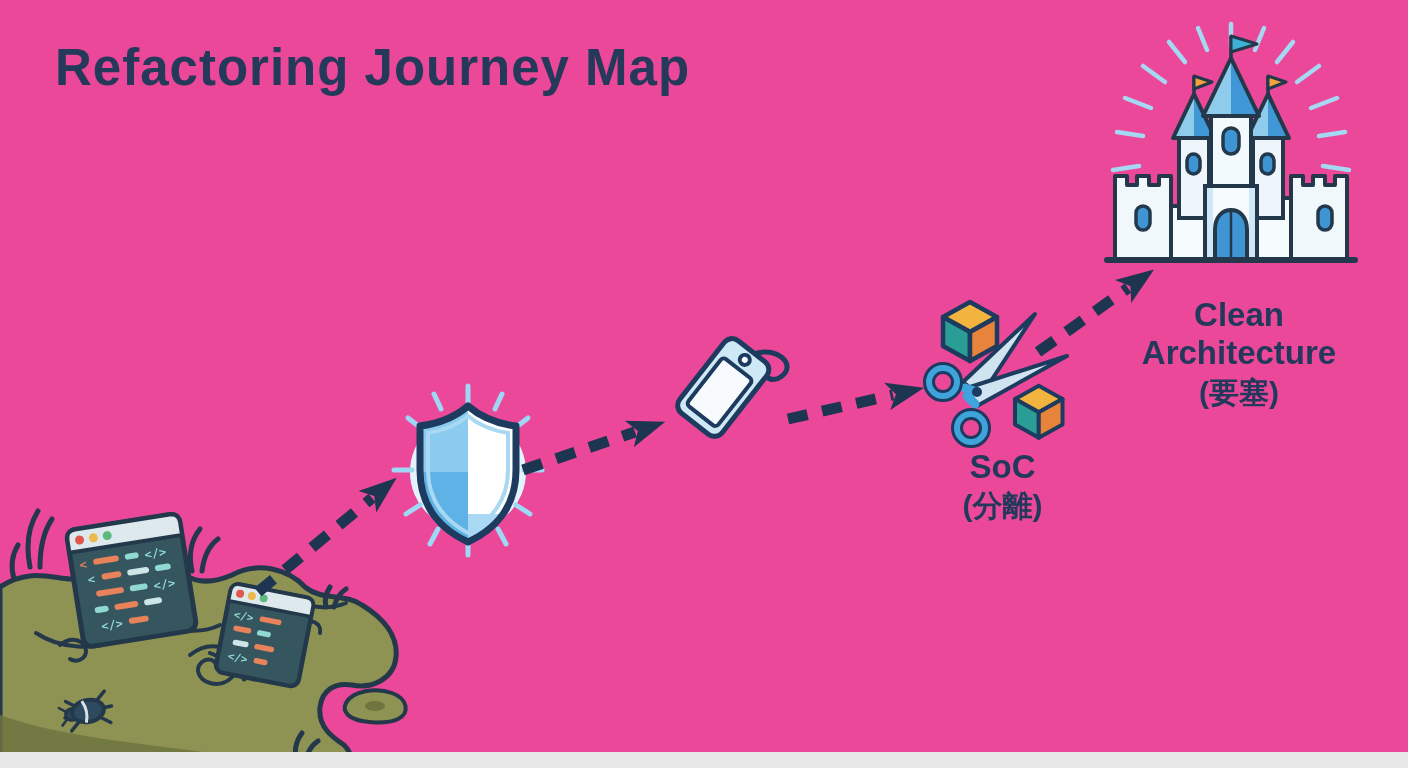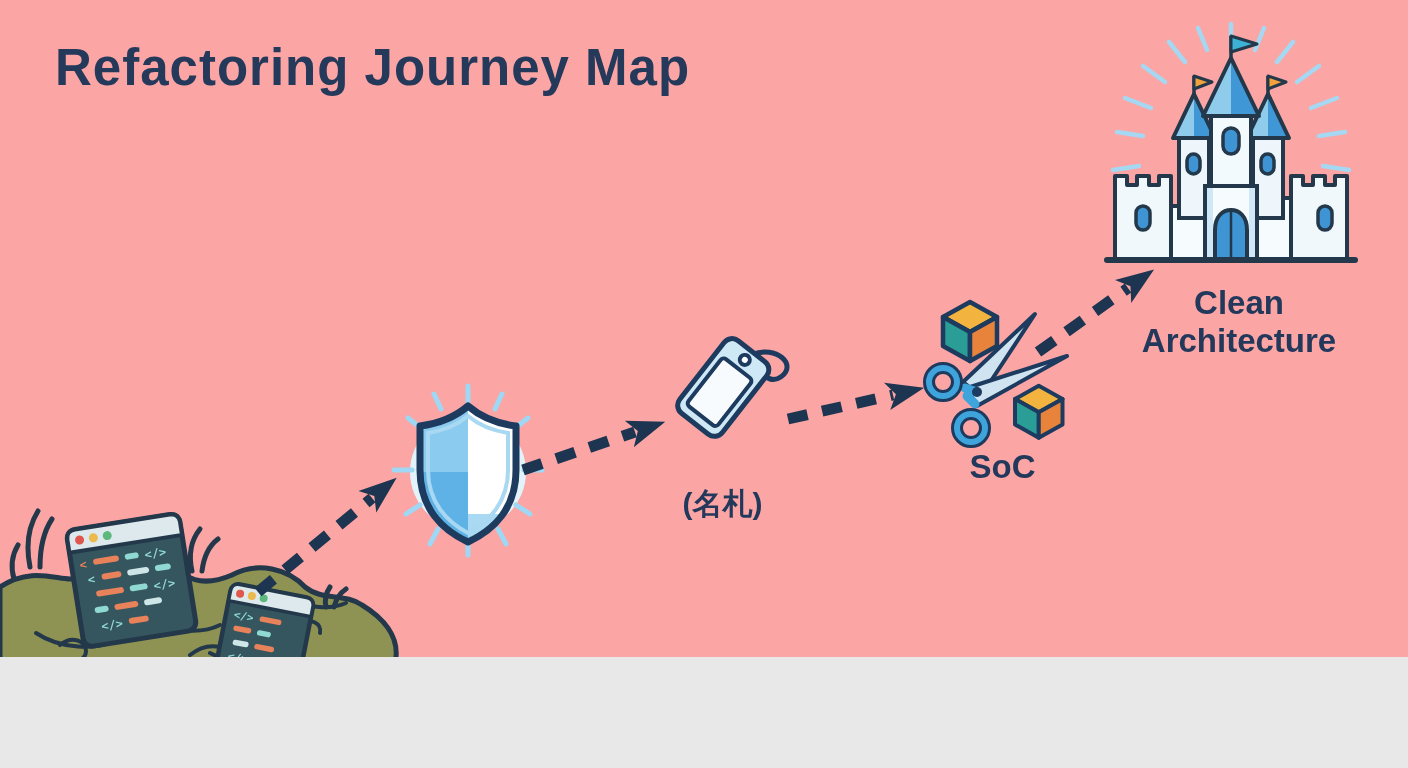--- a/index.html
+++ b/index.html
@@ -1,17 +1,17 @@
 <!DOCTYPE html>
 <html><head>
 <meta charset="utf-8">
 <style>
   html,body{margin:0;padding:0;background:#e8e8e8;}
   #canvas{
-    position:relative;width:1408px;height:657px;background:#fca5a5;
+    position:relative;width:1408px;height:752px;background:#ec4899;
     overflow:hidden;font-family:"Liberation Sans",sans-serif;
   }
   .title{
     position:absolute;left:55px;top:38px;margin:0;
     font-size:51px;font-weight:700;color:#25395a;letter-spacing:1px;
   }
   .stage-label{position:absolute;text-align:center;color:#22395c;font-weight:700;}
   .stage-label .en{font-size:33px;line-height:1.16;}
   .stage-label .jp{font-size:30px;line-height:1.3;font-family:"Liberation Sans","DejaVu Sans",sans-serif;}
   svg.piece{position:absolute;overflow:visible;display:block;}
@@ -261,24 +261,25 @@
     </g>
   </svg>
 
   <div class="stage-label" style="left:30px;top:424px;width:290px;">
   </div>
 
   <div class="stage-label" style="left:330px;top:306px;width:270px;">
   </div>
 
   <div class="stage-label" style="left:610px;top:484px;width:225px;">
-    <div class="jp">(名札)</div>
   </div>
 
   <div class="stage-label" style="left:915px;top:448px;width:175px;">
     <div class="en">SoC</div>
-  </div>
-
-  <div class="stage-label" style="left:1110px;top:284px;width:258px;">
+    <div class="jp">(分離)</div>
+  </div>
+
+  <div class="stage-label" style="left:1110px;top:296px;width:258px;">
     <div class="en">Clean Architecture</div>
+    <div class="jp">(要塞)</div>
   </div>
 
 </div>
 
 </body></html>

